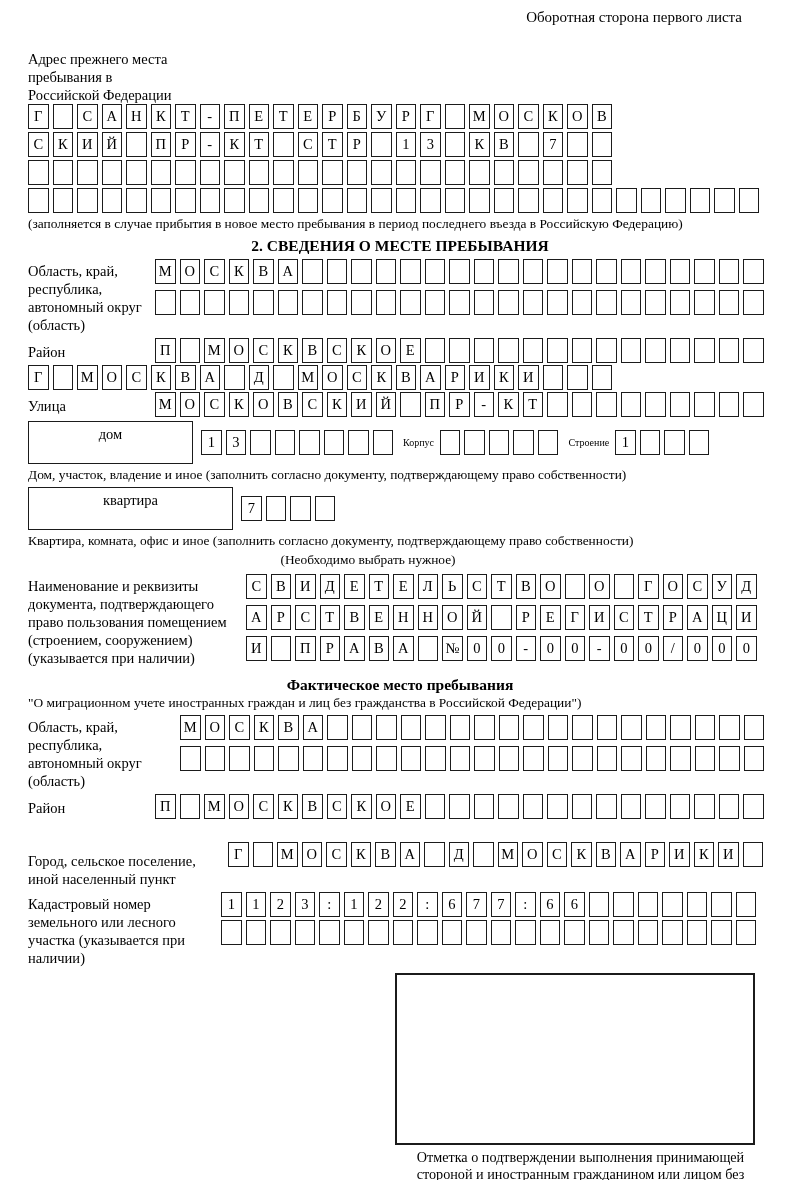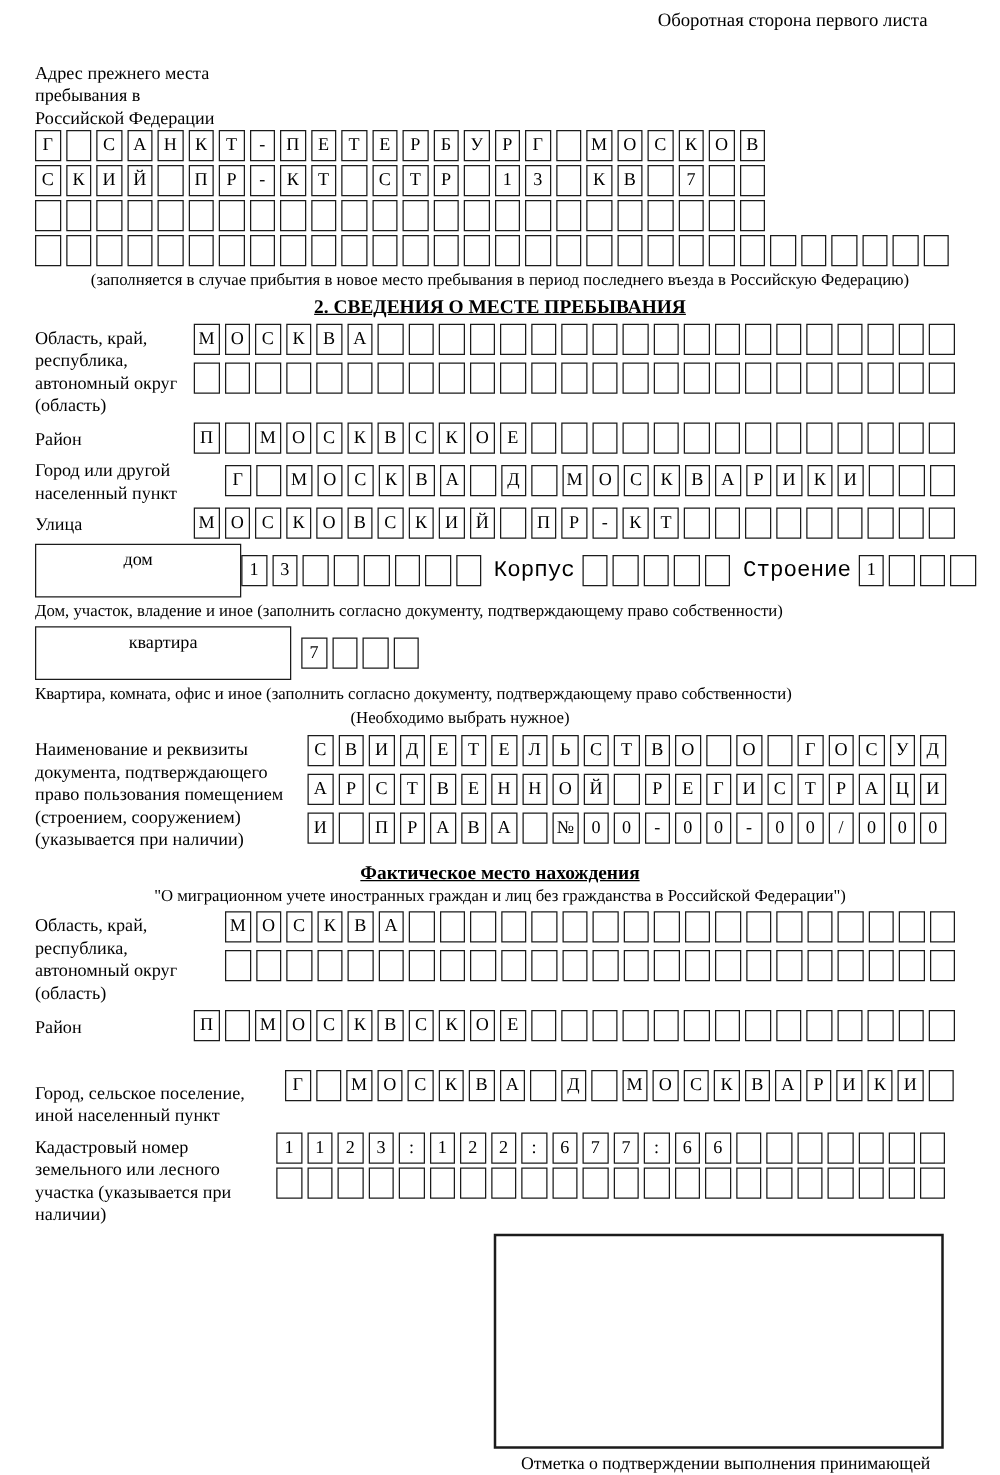--- a/index.html
+++ b/index.html
@@ -22,31 +22,31 @@
   .cellrow { display:flex; flex-wrap:nowrap; }
   .cellrow + .cellrow { margin-top:3px; }
   .cell {
     flex:0 0 20.5px; width:20.5px; height:25px;
     border:1.6px solid #1b1b1b; margin-right:4px;
     text-align:center; font-size:14.5px; line-height:22px;
   }
   .gap6 { height:6px; }
 
   .footnote { font-size:13.4px; line-height:17px; }
-  .centered { text-align:center; }
-
-  .sec-title { font-weight:bold; font-size:15.5px; line-height:19px; text-align:center;text-decoration:underline; }
+  .centered { }
+
+  .sec-title { font-weight:bold; font-size:15.5px; line-height:19px; text-align:center; }
 
   .widebox {
     border:1.6px solid #1b1b1b; height:43px;
     text-align:center; line-height:24px; font-size:14.5px;
     flex:0 0 auto;
   }
   .domrow  { display:flex; align-items:center; }
-  .inline-lbl { font-size:18px; padding:0 6px; flex:0 0 auto;font-family:Liberation Mono, monospace; }
+  .inline-lbl { font-size:10px; padding:0 6px; flex:0 0 auto; }
 
   .chkrow { display:flex; align-items:center; }
   .checkbox {
     width:22px; height:26px; border:1.6px solid #1b1b1b;
     text-align:center; line-height:24px; font-size:15px; flex:0 0 auto;
   }
 
   .stampbox {
     margin-left:367px; width:360px; height:172px;
     border:2px solid #1b1b1b; background:#fff;
@@ -272,21 +272,20 @@
         <span class="cell"></span>
         <span class="cell"></span>
         <span class="cell"></span>
         <span class="cell"></span>
         <span class="cell"></span>
         <span class="cell"></span>
       </div>
   </div>
 
   <div class="fieldflex vcenter mt2">
-    <div class="flabel w152">Город или другой населенный пункт</div>
     <div class="cellrow">
         <span class="cell">Г</span>
         <span class="cell"></span>
         <span class="cell">М</span>
         <span class="cell">О</span>
         <span class="cell">С</span>
         <span class="cell">К</span>
         <span class="cell">В</span>
         <span class="cell">А</span>
         <span class="cell"></span>
@@ -454,21 +453,21 @@
           <span class="cell">0</span>
           <span class="cell">0</span>
           <span class="cell">/</span>
           <span class="cell">0</span>
           <span class="cell">0</span>
           <span class="cell">0</span>
         </div>
     </div>
   </div>
 
-  <div class="sec-title mt8">Фактическое место нахождения</div>
+  <div class="sec-title mt8">Фактическое место пребывания</div>
   <div class="footnote centered">"О миграционном учете иностранных граждан и лиц без гражданства в Российской Федерации")</div>
 
   <div class="fieldflex mt4">
     <div class="flabel w152">Область, край, республика, автономный округ (область)</div>
     <div>
       <div class="cellrow">
           <span class="cell">М</span>
           <span class="cell">О</span>
           <span class="cell">С</span>
           <span class="cell">К</span>

